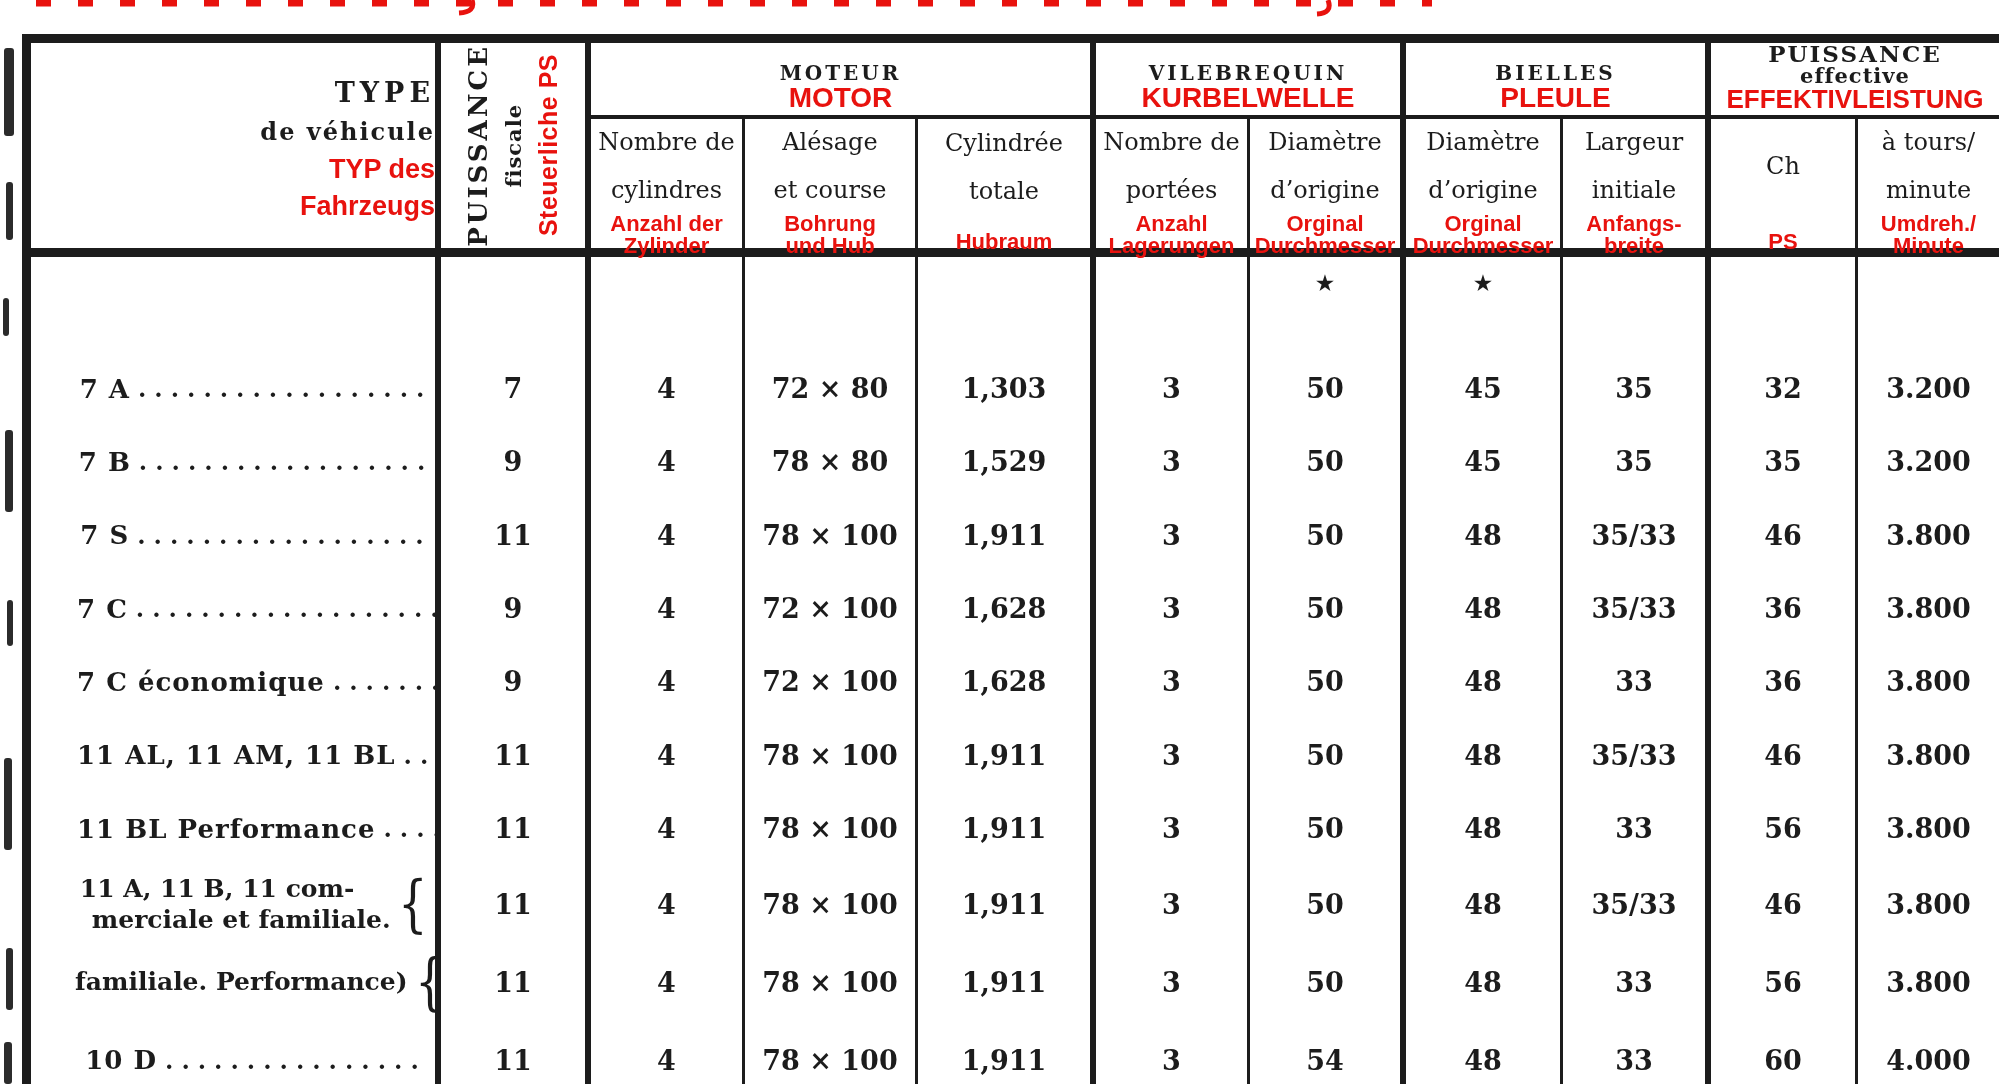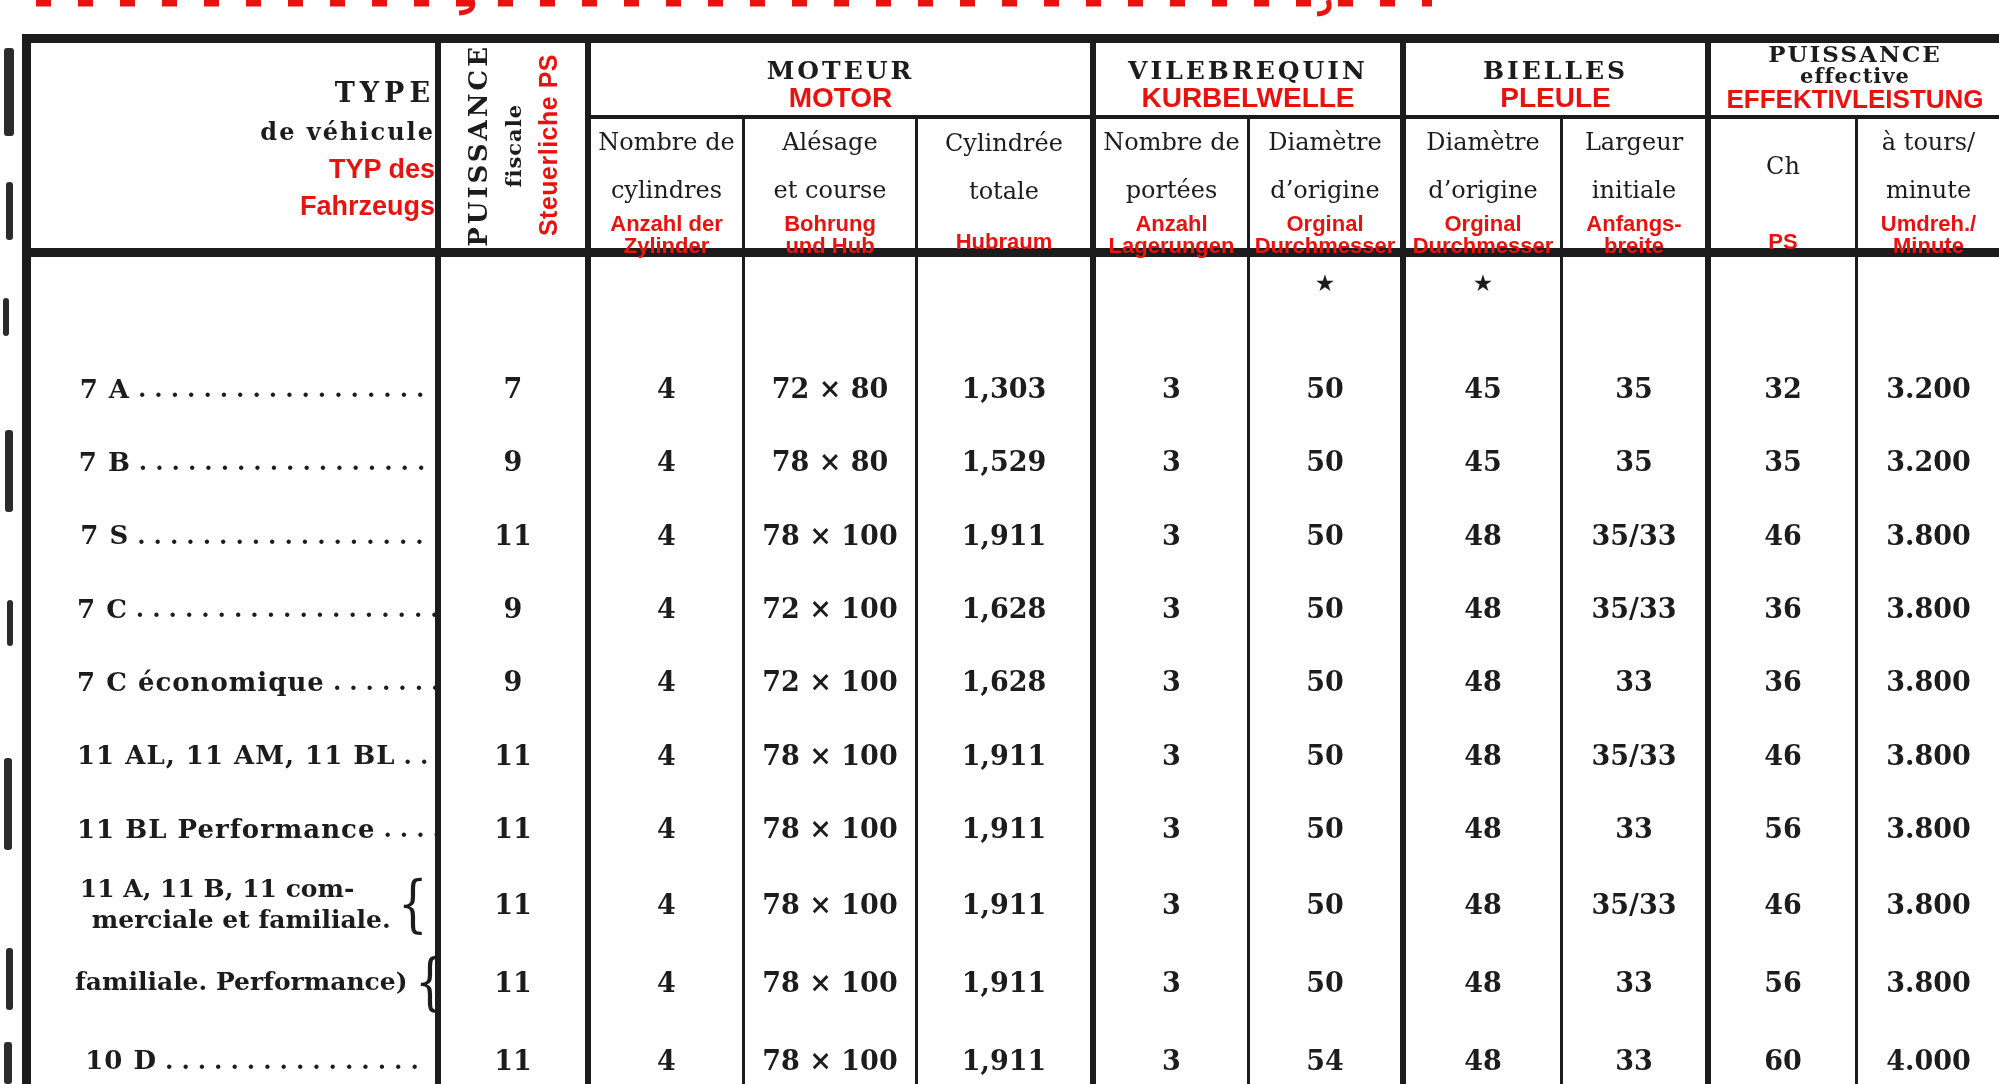--- a/index.html
+++ b/index.html
@@ -38,21 +38,21 @@
     align-items:center;justify-content:center;gap:8px;overflow:visible;
   }
   .vt{writing-mode:vertical-rl;transform:rotate(180deg);white-space:nowrap;}
   .fiscalhead .v1{font-size:26px;font-weight:700;letter-spacing:3px;}
   .fiscalhead .v2{font-size:21px;font-weight:700;letter-spacing:1px;}
   .fiscalhead .v3{font-size:25px;letter-spacing:0.5px;}
   .gcell{
     border-bottom:4px solid var(--ink);display:flex;flex-direction:column;
     align-items:center;justify-content:flex-end;padding-bottom:3px;line-height:1.1;
   }
-  .gcell .gfr{font-size:25px;font-weight:700;letter-spacing:3px;}
+  .gcell .gfr{font-size:20px;font-weight:700;letter-spacing:3px;}
   .gcell .gfr2{font-size:21px;font-weight:700;letter-spacing:1px;}
   .gcell .gde{font-size:28px;line-height:1.0;}
   .gcell.tight{line-height:1.0;}
   .gcell.tight .gfr{font-size:23px;letter-spacing:2px;}
   .gcell.tight .gde{font-size:26px;}
   .g-mot{grid-column:3/6;grid-row:1;}
   .g-vil{grid-column:6/8;grid-row:1;}
   .g-bie{grid-column:8/10;grid-row:1;}
   .g-pui{grid-column:10/12;grid-row:1;}
   .sub{

